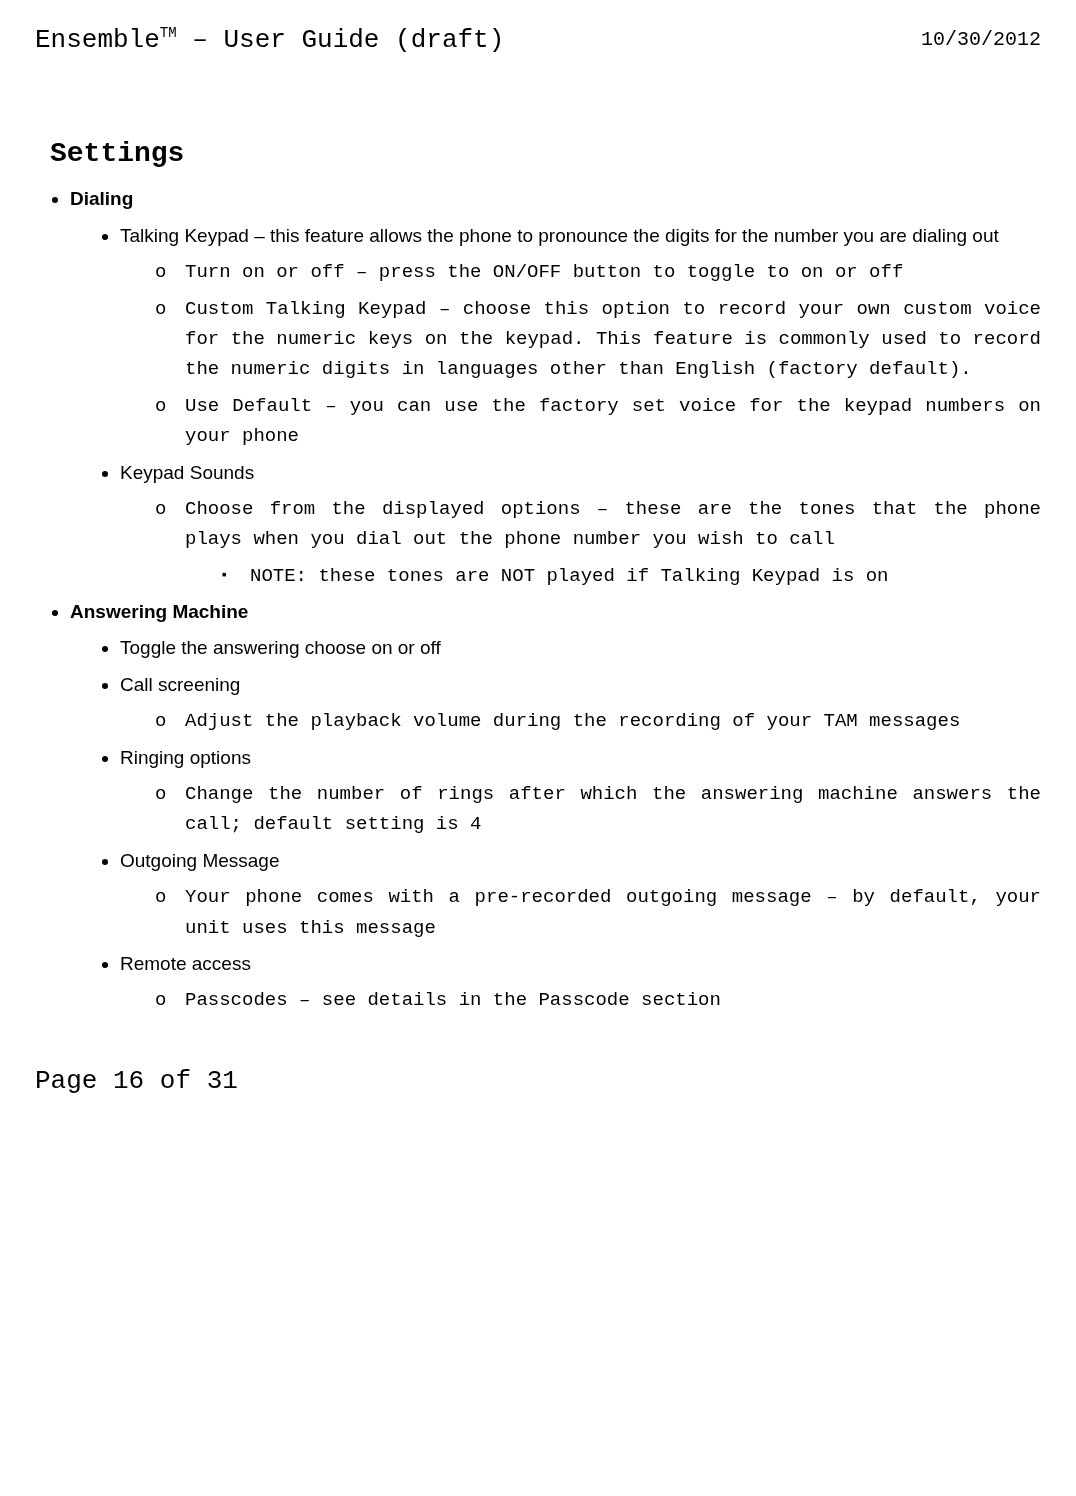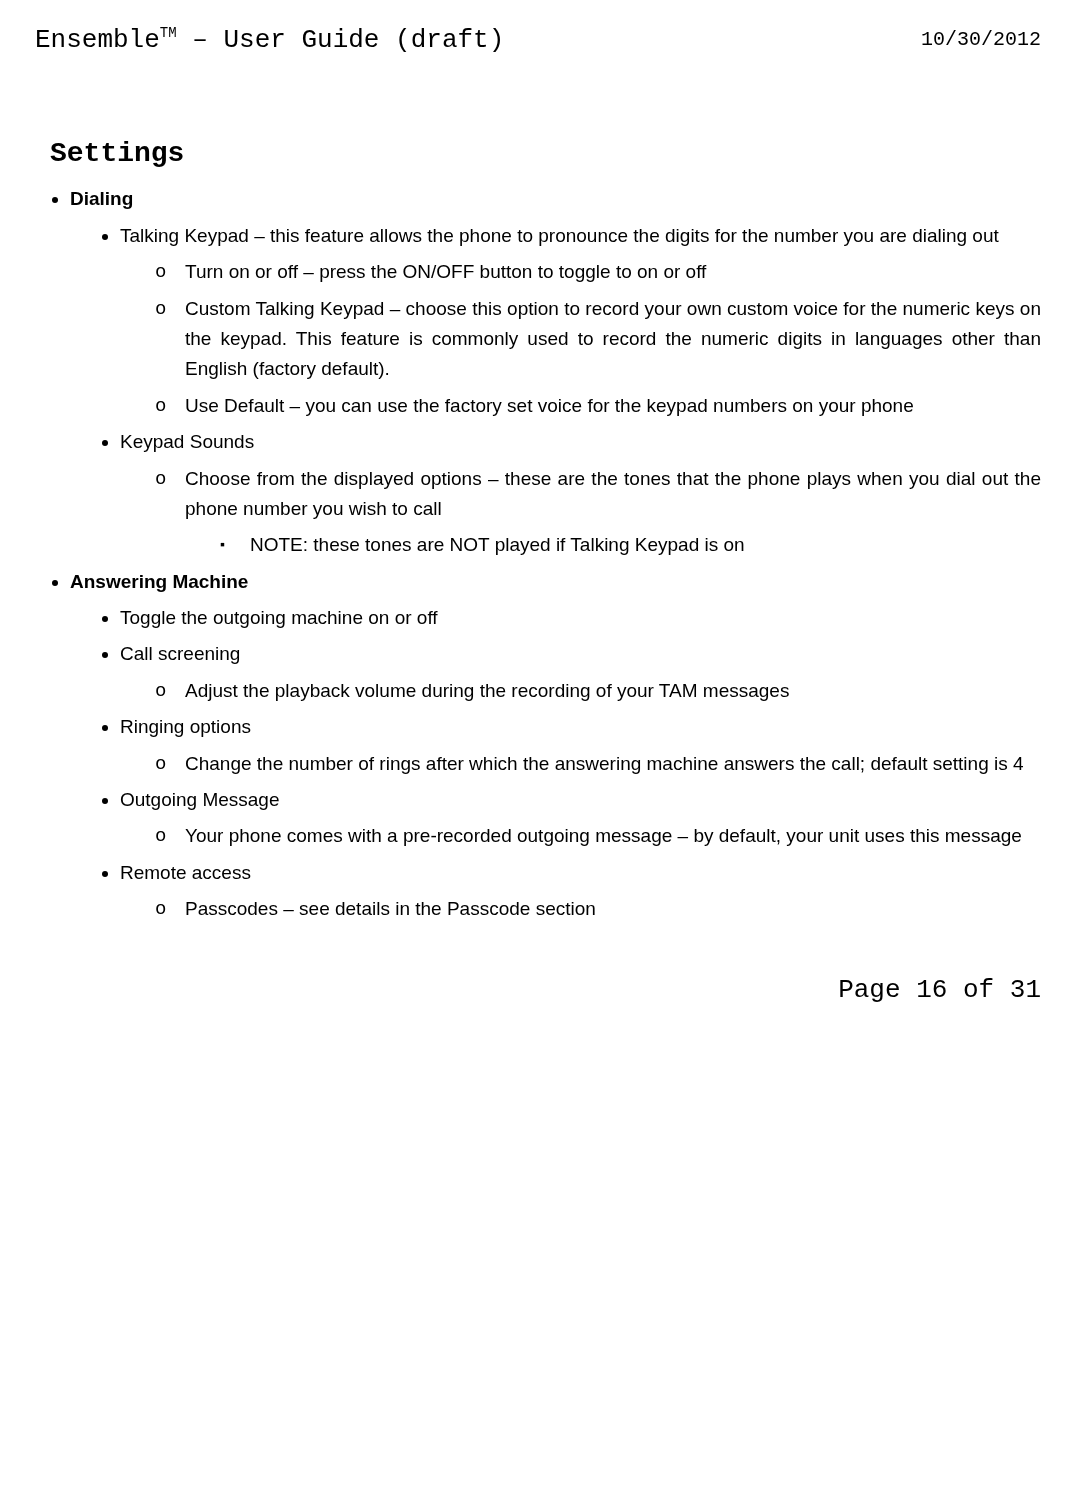--- a/index.html
+++ b/index.html
@@ -61,20 +61,21 @@
     ul.level3 {
       list-style-type: none;
       margin: 6px 0 0 0;
       padding-left: 35px;
     }
     ul.level3 > li {
       margin-bottom: 6px;
       text-align: justify;
       position: relative;
       padding-left: 30px;
+      font-family: Liberation Mono, monospace;
     }
     ul.level3 > li::before {
       content: "o";
       position: absolute;
       left: 0;
       font-family: "Courier New", monospace;
     }
     ul.level4 {
       list-style-type: none;
       margin: 6px 0 0 0;
@@ -89,21 +90,21 @@
     ul.level4 > li::before {
       content: "▪";
       position: absolute;
       left: 0;
       font-size: 14px;
       top: 3px;
     }
     .footer {
       font-family: "Courier New", Courier, monospace;
       font-size: 26px;
-      text-align: right;
+      text-align: left;
       margin-top: 45px;
     }
   </style>
 </head>
 <body>
 
 <div class="header">
   <div>
     <span>Ensemble</span><span class="tm">TM</span><span> – User Guide (draft)</span>
   </div>
@@ -119,21 +120,21 @@
             <li>Custom Talking Keypad – choose this option to record your own custom voice for the numeric keys on the keypad.  This feature is commonly used to record the numeric digits in languages other than English (factory default).</li>
             <li>Use Default – you can use the factory set voice for the keypad numbers on your phone</li>
           </ul></li>
         <li>Keypad Sounds<ul class="level3">
             <li>Choose from the displayed options – these are the tones that the phone plays when you dial out the phone number you wish to call<ul class="level4">
                 <li>NOTE: these tones are NOT played if Talking Keypad is on</li>
               </ul></li>
           </ul></li>
       </ul></li>
     <li class="section-head">Answering Machine<ul class="level2">
-        <li>Toggle the outgoing machine on or off</li>
+        <li>Toggle the answering choose on or off</li>
         <li>Call screening<ul class="level3">
             <li>Adjust the playback volume during the recording of your TAM messages</li>
           </ul></li>
         <li>Ringing options<ul class="level3">
             <li>Change the number of rings after which the answering machine answers the call; default setting is 4</li>
           </ul></li>
         <li>Outgoing Message<ul class="level3">
             <li>Your phone comes with a pre-recorded outgoing message – by default, your unit uses this message</li>
           </ul></li>
         <li>Remote access<ul class="level3">

